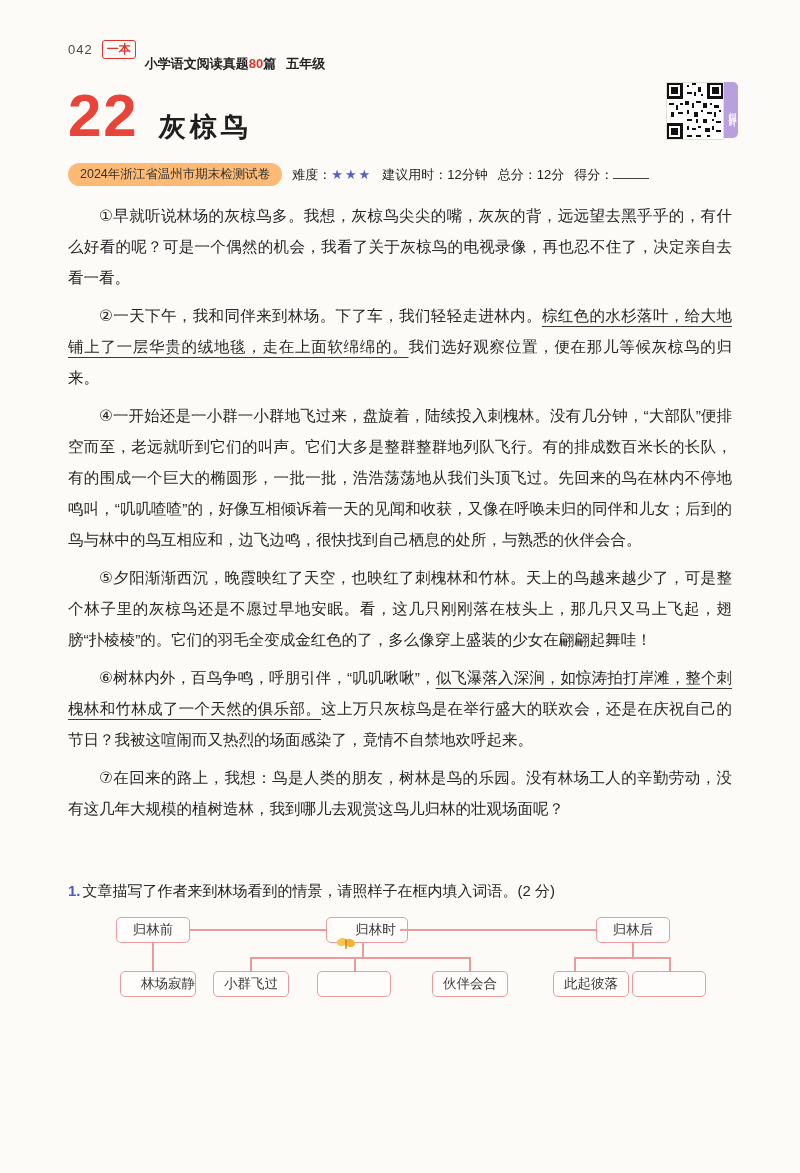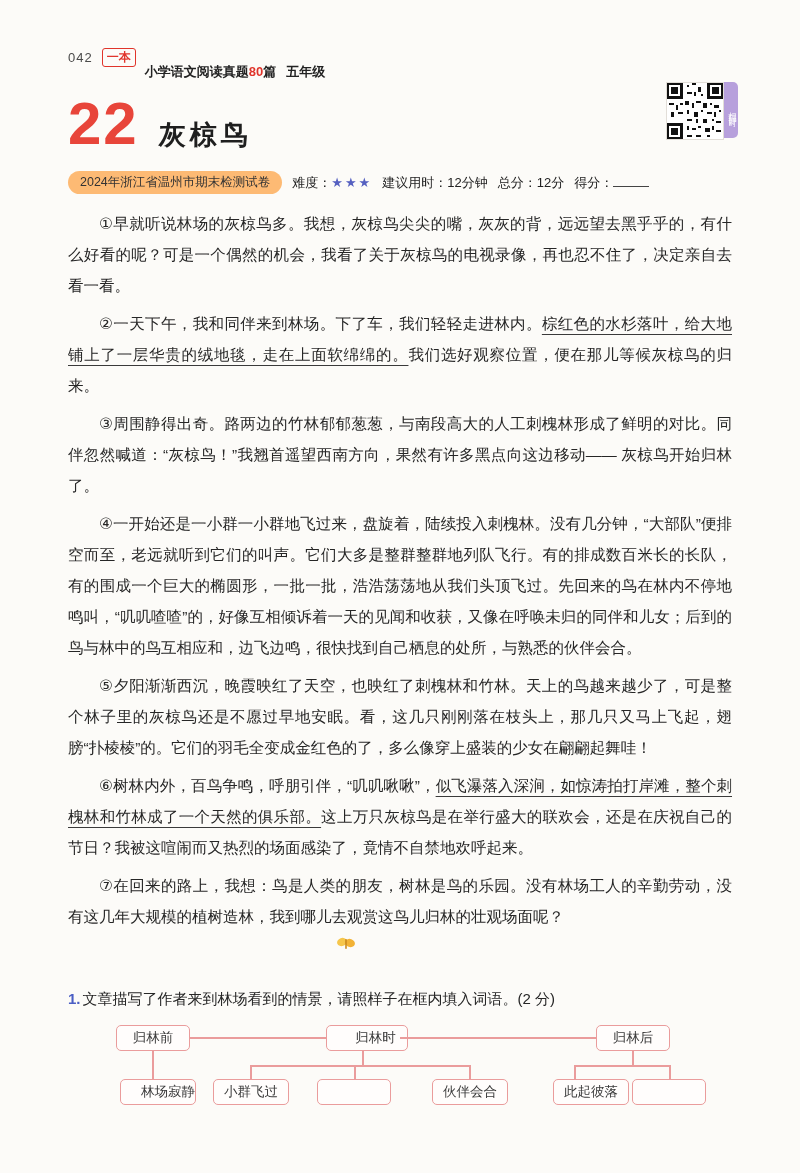--- a/index.html
+++ b/index.html
@@ -5,21 +5,21 @@
   html,body{margin:0;padding:0;background:#e9e7e3;}
   .page{
     width:800px;height:1173px;margin:0 auto;position:relative;
     background:#fcfbf8;color:#2b2b2b;
     font-family:"Liberation Sans","DejaVu Sans",sans-serif;
     overflow:hidden;box-sizing:border-box;
   }
   .content{padding:0 68px;}
 
   
-  .hdr{display:flex;align-items:center;gap:9px;padding-top:34px;}
+  .hdr{display:flex;align-items:center;gap:9px;padding-top:26px;}
   .pagenum{font-size:13px;color:#4a4a4a;letter-spacing:1px;}
   .logo{color:#e0342b;border:1.5px solid #e0342b;border-radius:3px;
     padding:0 4px;font-weight:bold;font-size:12px;line-height:17px;}
   .series{font-size:13px;font-weight:bold;color:#222;margin-top:29px;}
   .series .red{color:#e0342b;}
   .series .grade{margin-left:10px;}
 
   
   .title-row{display:flex;align-items:flex-end;margin-top:14px;}
   .num22{font-size:60px;line-height:58px;font-weight:800;color:#e8453a;letter-spacing:2px;text-align:center;}
@@ -108,21 +108,20 @@
       <span class="source-pill">2024年浙江省温州市期末检测试卷</span>
       <span class="meta-item"><span>难度：</span><span class="stars">★★★</span></span>
       <span class="meta-item">建议用时：12分钟</span>
       <span class="meta-item">总分：12分</span>
       <span class="meta-item"><span>得分：</span><span class="blank"></span></span>
     </div>
 
     <article class="passage">
       <p><span>①早就听说林场的灰椋鸟多。我想，灰椋鸟尖尖的嘴，灰灰的背，远远望去黑乎乎的，有什么好看的呢？可是一个偶然的机会，我看了关于灰椋鸟的电视录像，再也忍不住了，决定亲自去看一看。</span></p>
       <p><span>②一天下午，我和同伴来到林场。下了车，我们轻轻走进林内。</span><span class="u">棕红色的水杉落叶，给大地铺上了一层华贵的绒地毯，走在上面软绵绵的。</span><span>我们选好观察位置，便在那儿等候灰椋鸟的归来。</span></p>
-      <p><span>③周围静得出奇。路两边的竹林郁郁葱葱，与南段高大的人工刺槐林形成了鲜明的对比。同伴忽然喊道：“灰椋鸟！”我翘首遥望西南方向，果然有许多黑点向这边移动—— 灰椋鸟开始归林了。</span></p>
       <p><span>④一开始还是一小群一小群地飞过来，盘旋着，陆续投入刺槐林。没有几分钟，“大部队”便排空而至，老远就听到它们的叫声。它们大多是整群整群地列队飞行。有的排成数百米长的长队，有的围成一个巨大的椭圆形，一批一批，浩浩荡荡地从我们头顶飞过。先回来的鸟在林内不停地鸣叫，“叽叽喳喳”的，好像互相倾诉着一天的见闻和收获，又像在呼唤未归的同伴和儿女；后到的鸟与林中的鸟互相应和，边飞边鸣，很快找到自己栖息的处所，与熟悉的伙伴会合。</span></p>
       <p><span>⑤夕阳渐渐西沉，晚霞映红了天空，也映红了刺槐林和竹林。天上的鸟越来越少了，可是整个林子里的灰椋鸟还是不愿过早地安眠。看，这几只刚刚落在枝头上，那几只又马上飞起，翅膀“扑棱棱”的。它们的羽毛全变成金红色的了，多么像穿上盛装的少女在翩翩起舞哇！</span></p>
       <p><span>⑥树林内外，百鸟争鸣，呼朋引伴，“叽叽啾啾”，</span><span class="u">似飞瀑落入深涧，如惊涛拍打岸滩，整个刺槐林和竹林成了一个天然的俱乐部。</span><span>这上万只灰椋鸟是在举行盛大的联欢会，还是在庆祝自己的节日？我被这喧闹而又热烈的场面感染了，竟情不自禁地欢呼起来。</span></p>
       <p><span>⑦在回来的路上，我想：鸟是人类的朋友，树林是鸟的乐园。没有林场工人的辛勤劳动，没有这几年大规模的植树造林，我到哪儿去观赏这鸟儿归林的壮观场面呢？</span></p>
     </article>
 
     <div class="question">
       <span class="qnum">1.</span><span>文章描写了作者来到林场看到的情景，请照样子在框内填入词语。(2 分)</span>
     </div>
 

